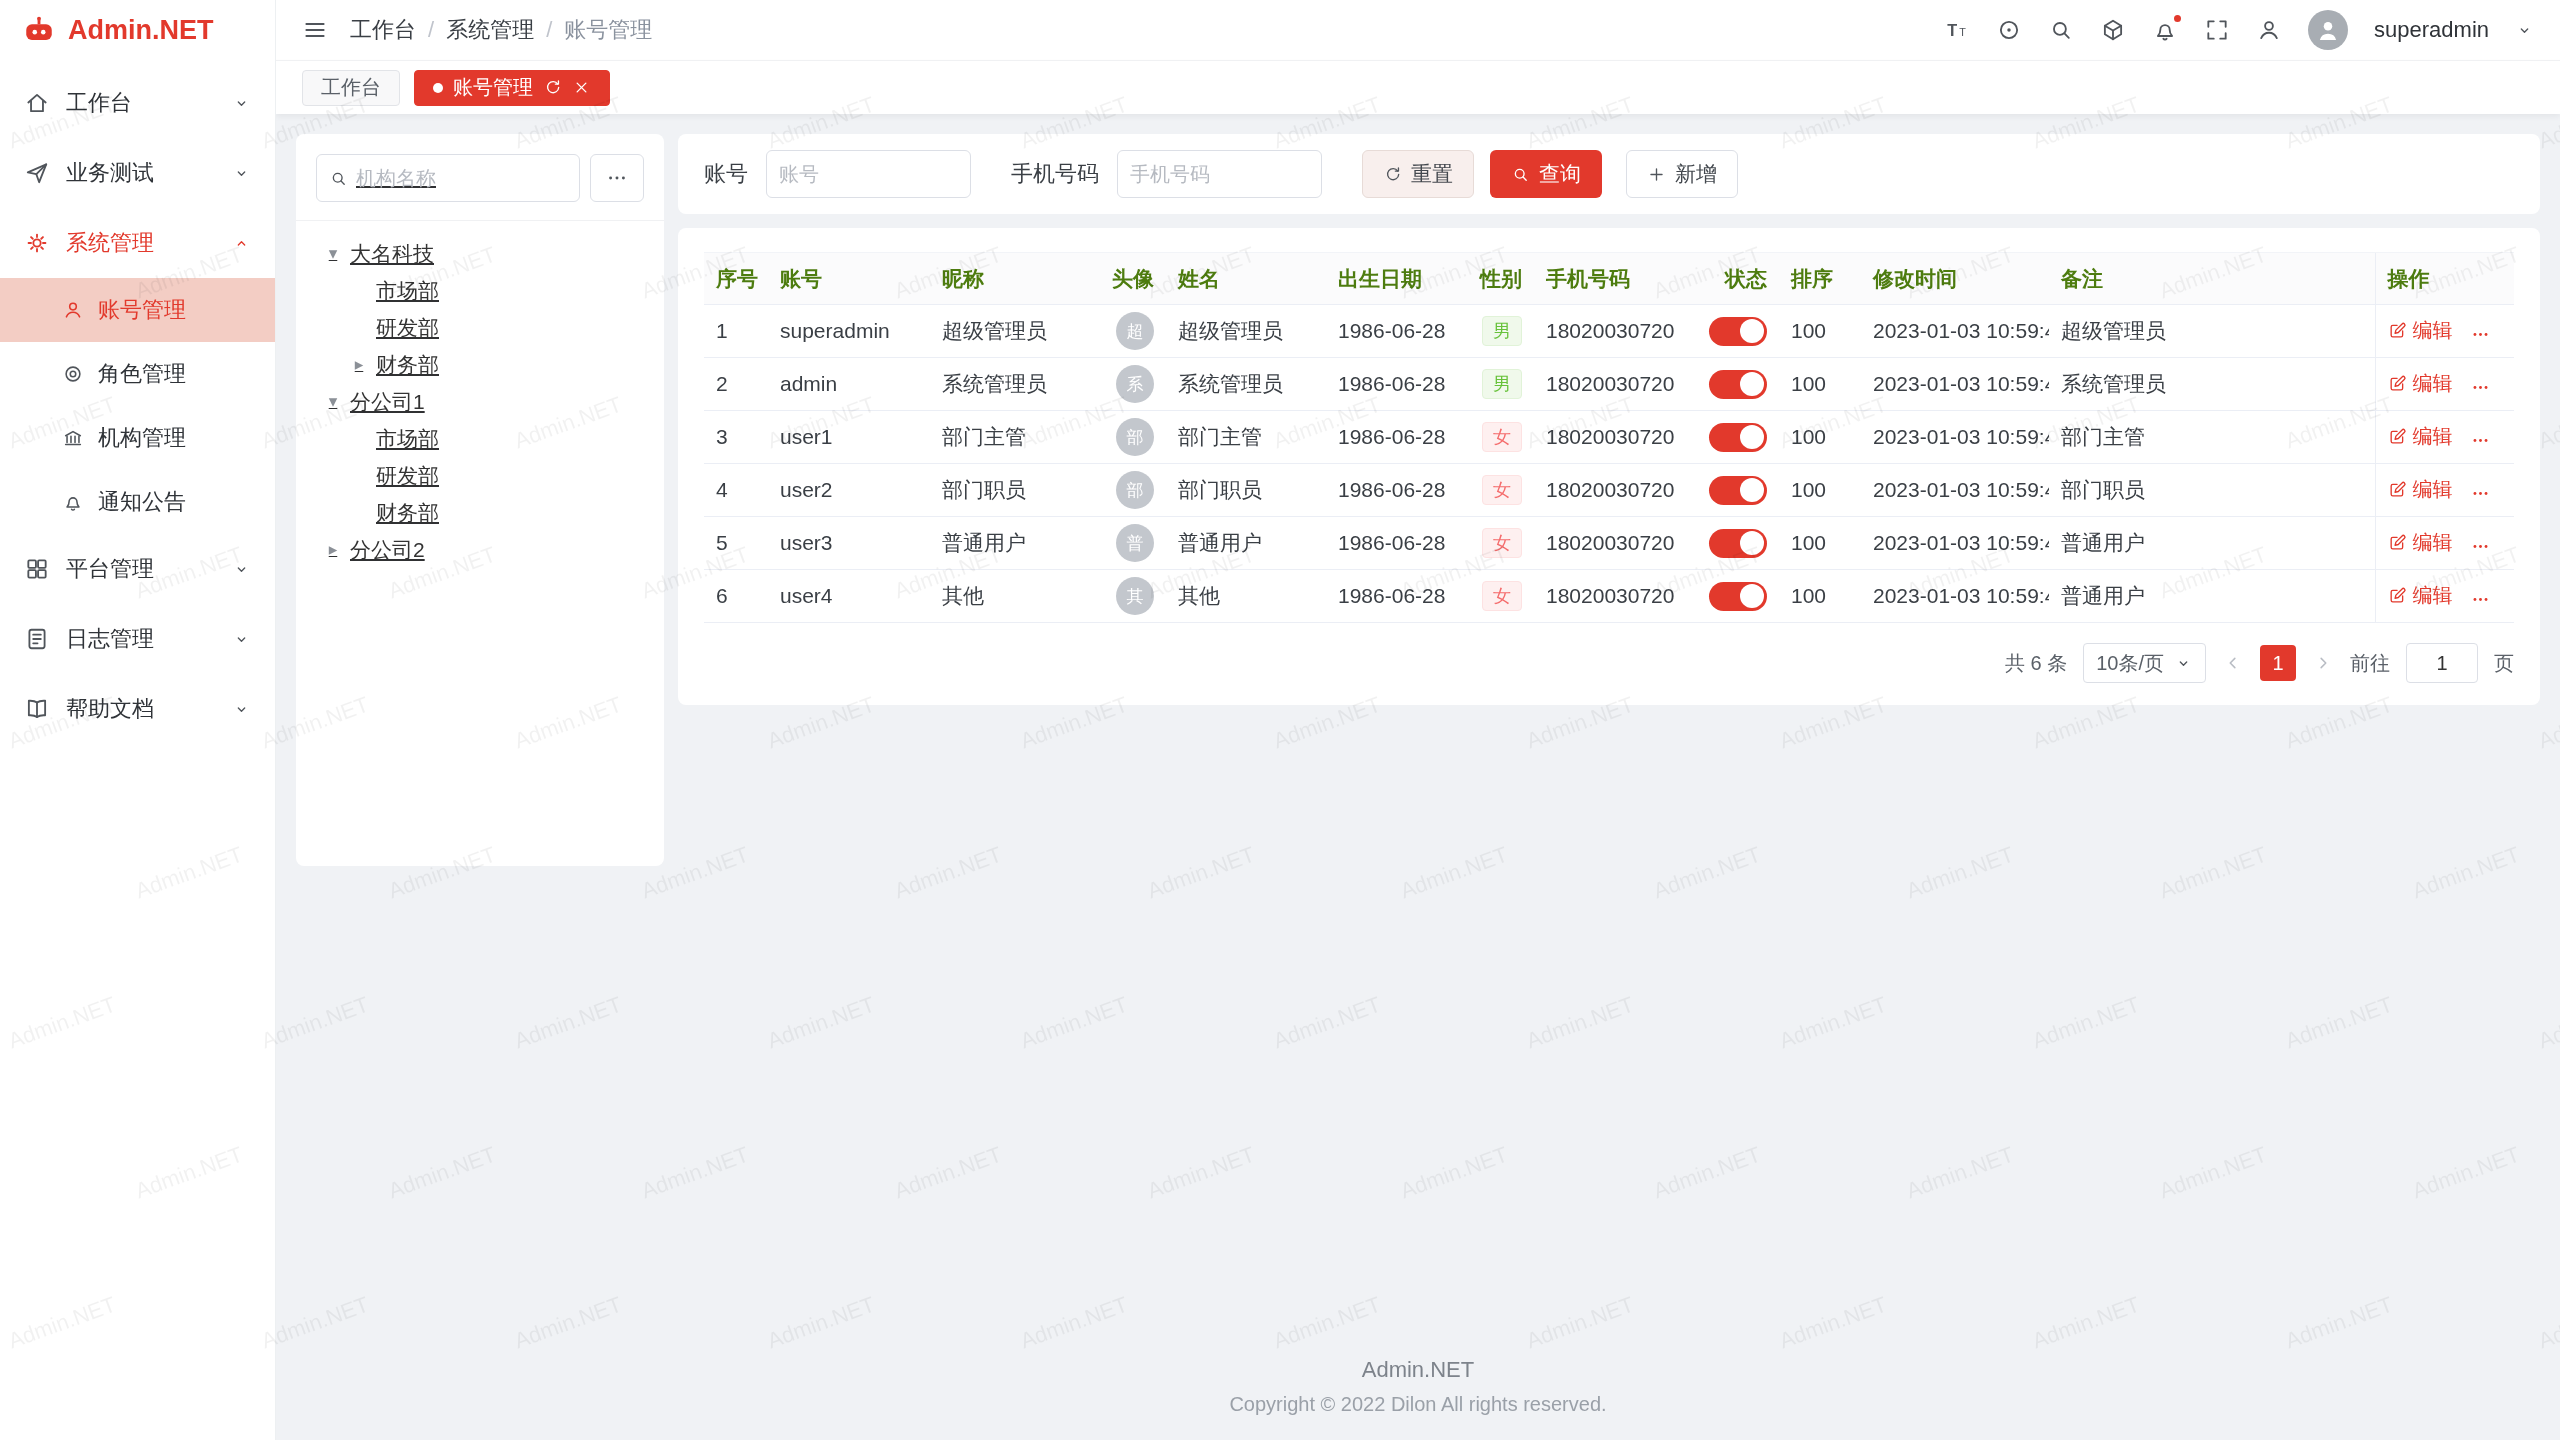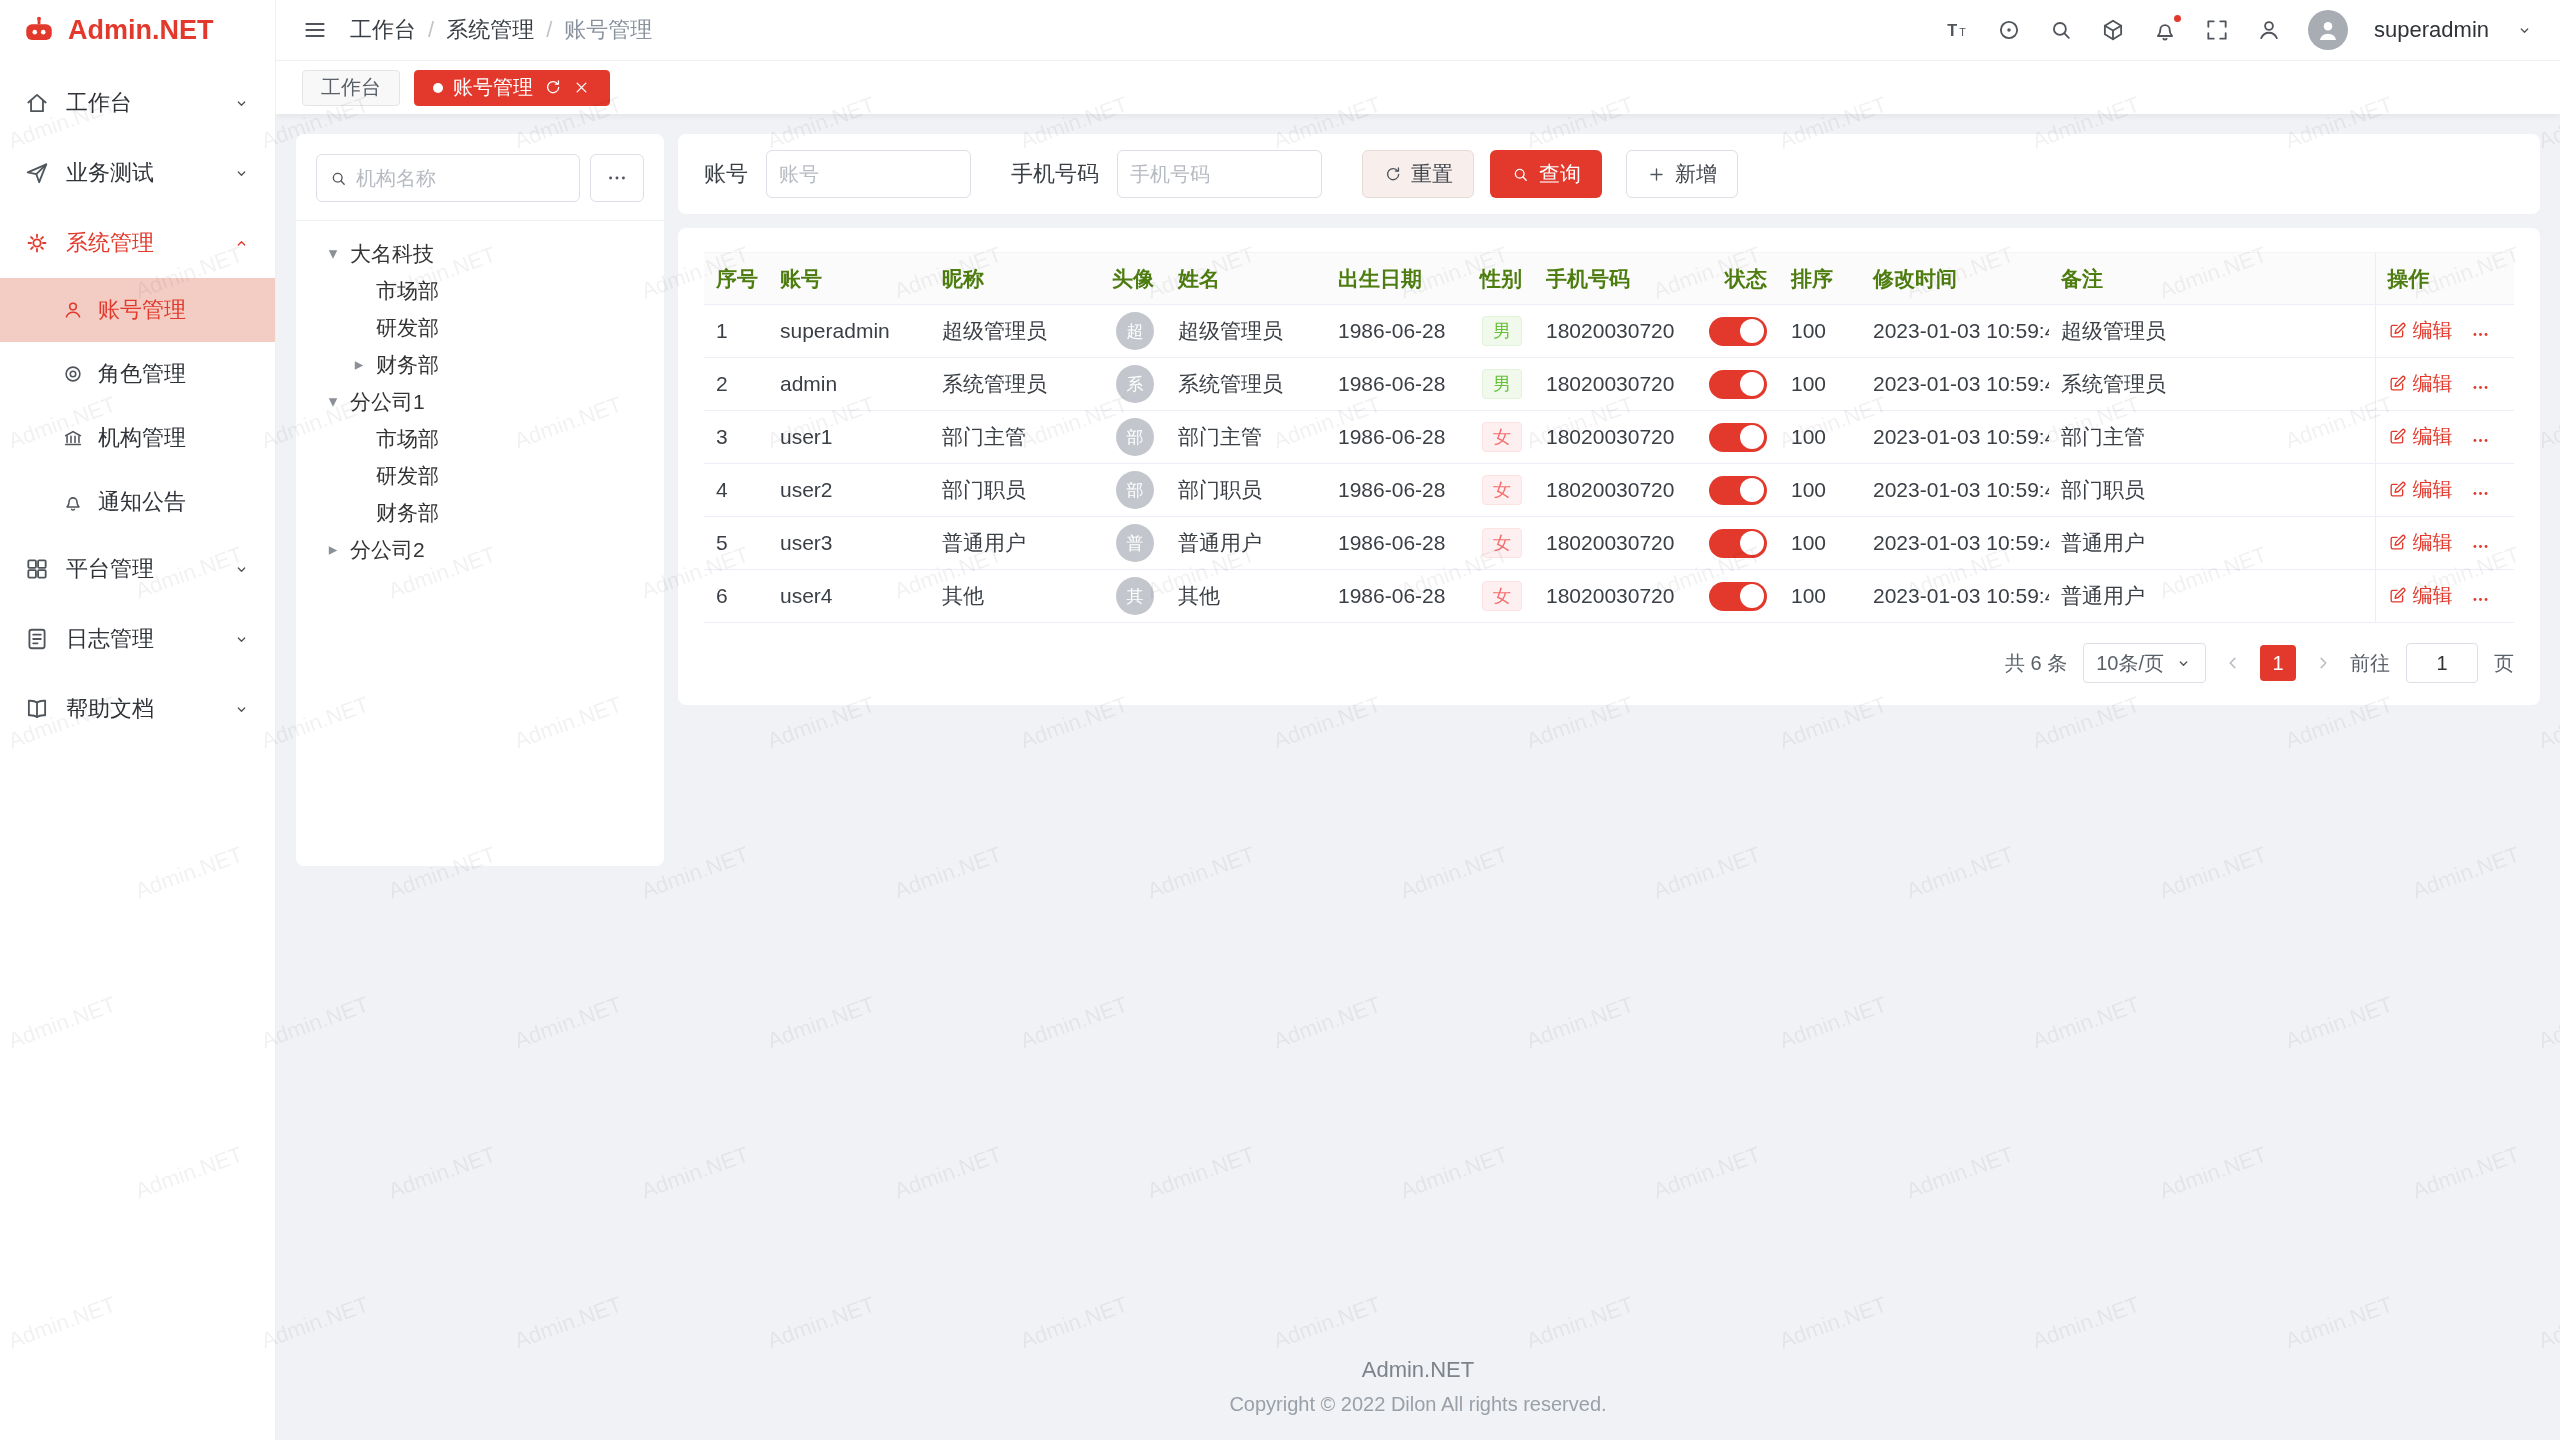--- a/index.html
+++ b/index.html
@@ -40,21 +40,21 @@
   .tab{height:36px;display:inline-flex;align-items:center;gap:10px;padding:0 18px;border:1px solid #e2e4e8;border-radius:4px;background:#f8f8f9;font-size:20px;color:#5a6068;cursor:pointer;}
   .tab.active{background:#e2392c;border-color:#e2392c;color:#fff;}
   .tab .dot{width:10px;height:10px;border-radius:50%;background:#fff;}
   .tab.active .ic{stroke:#fff;}
 
   
   .content{flex:1;display:flex;flex-direction:column;padding:20px 20px 0;overflow:hidden;}
   .cards{display:flex;gap:14px;align-items:flex-start;}
   .card{background:#fff;border-radius:8px;}
 
-  .tree-card{width:368px;padding:20px;height:732px;flex:none;display:flex;flex-direction:column;}
+  .tree-card{width:368px;padding:20px;height:732px;flex:none;display:flex;flex-direction:column;text-decoration:underline;}
   .tree-search{display:flex;gap:10px;}
   .input{height:48px;border:1px solid #dcdfe6;border-radius:6px;display:flex;align-items:center;gap:8px;padding:0 12px;background:#fff;flex:1;}
   .input input{border:none;outline:none;font-size:20px;width:100%;font-family:inherit;color:#333;background:transparent;}
   .input input::placeholder{color:#b6bac1;}
   .more-btn{width:54px;height:48px;border:1px solid #dcdfe6;border-radius:6px;display:flex;align-items:center;justify-content:center;flex:none;cursor:pointer;}
   .tree-divider{border:none;border-top:1px solid #f0f1f3;margin:18px -20px 14px;}
   .tnode{display:flex;align-items:center;height:37px;font-size:21px;color:#333;gap:6px;cursor:pointer;}
   .tnode .caret{width:22px;color:#8b9097;font-size:17px;text-align:center;flex:none;}
   .ind0{padding-left:6px;}
   .ind1{padding-left:32px;}

